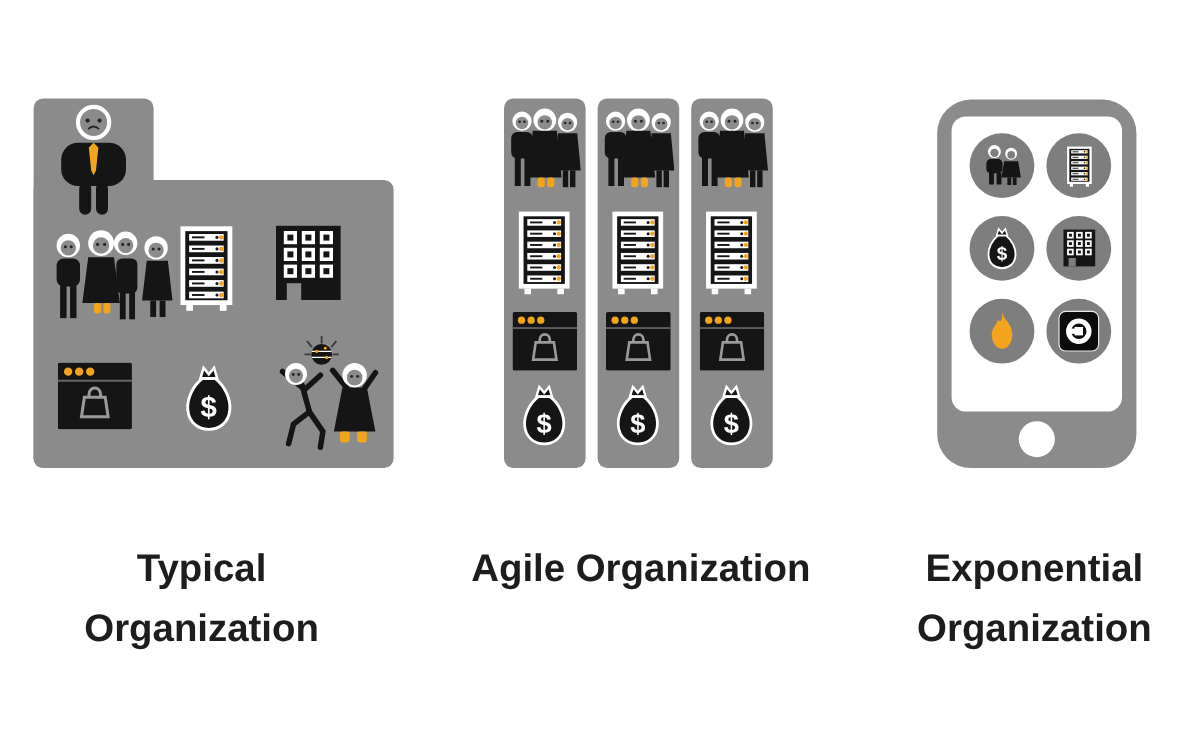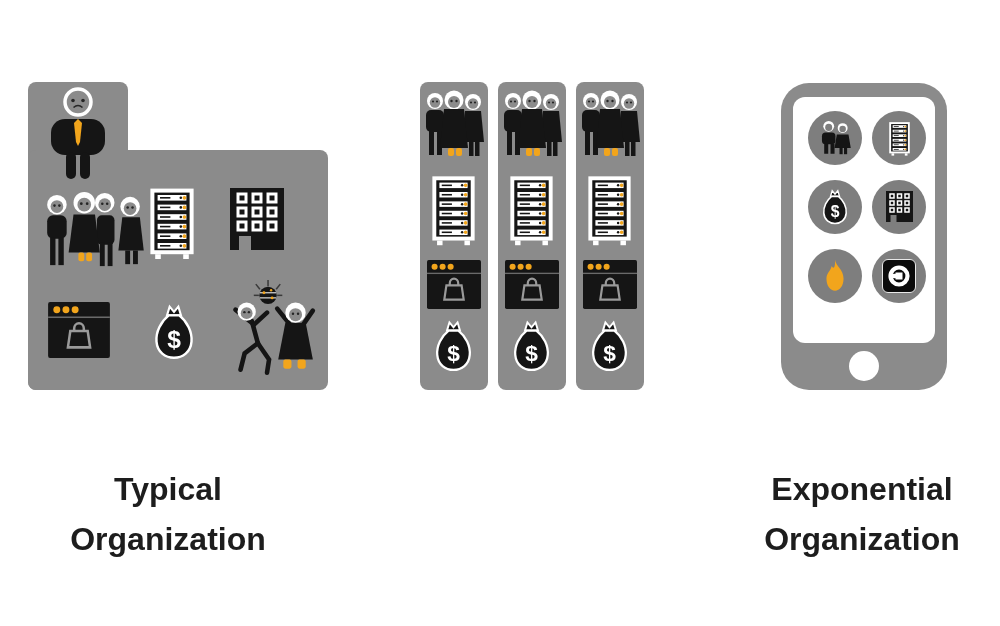--- a/index.html
+++ b/index.html
@@ -53,21 +53,21 @@
     width: 54px; height: 54px;
     border-radius: 50%;
     background: #7e7e7e;
     color: #7e7e7e;
     display: flex;
     align-items: center;
     justify-content: center;
   }
   .label {
     position: absolute;
-    top: 464px;
+    top: 448px;
     width: 300px;
     text-align: center;
     font-weight: bold;
     font-size: 32px;
     line-height: 50px;
     color: #1d1d1d;
     letter-spacing: 0px;
   }
   .label-typical { left: 18px; }
   .label-agile { left: 384px; }
@@ -372,15 +372,16 @@
         </svg>
     </div>
     <div class="app-circle" style="left:872px; top:249px;">
       <svg style="width:40px; height:40px;">
           <use href="#sym-uber"></use>
         </svg>
     </div>
   </div>
 
   <div class="label label-typical">Typical Organization</div>
+  <div class="label label-agile">Agile Organization</div>
   <div class="label label-exponential">Exponential Organization</div>
 
 </div>
 
 </body></html>

